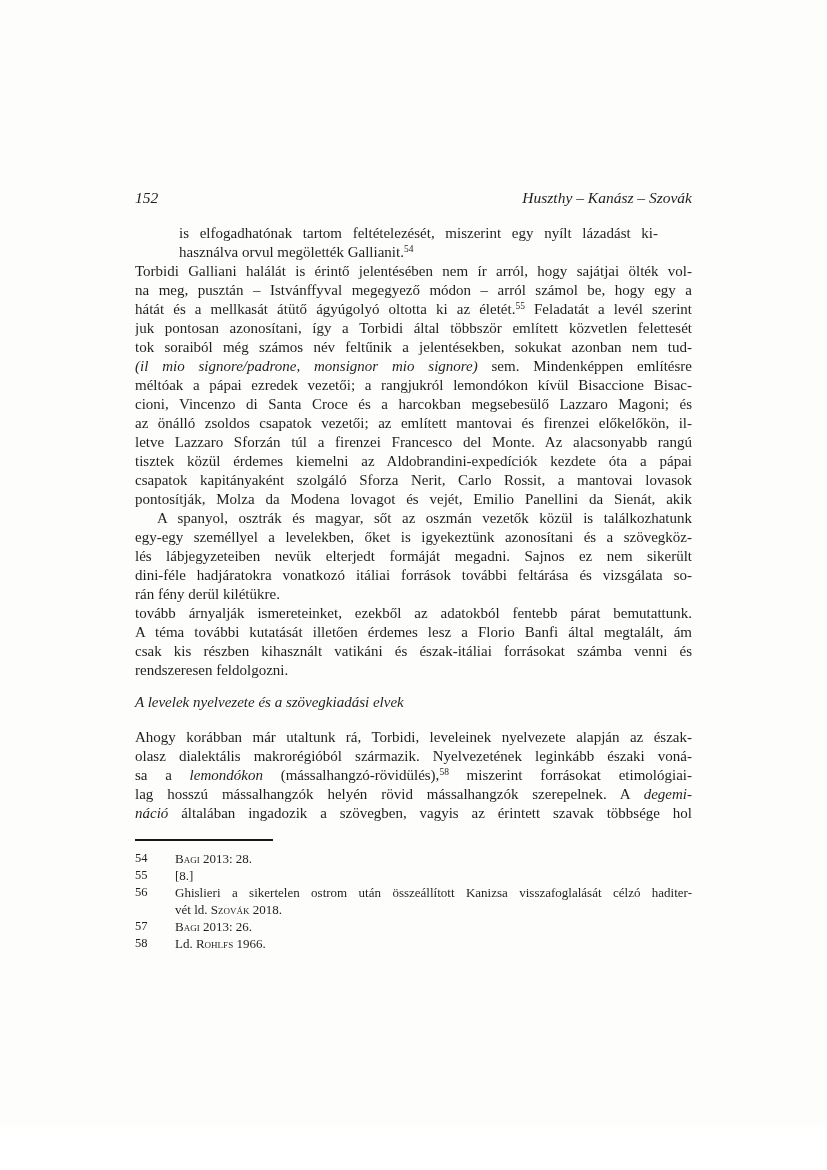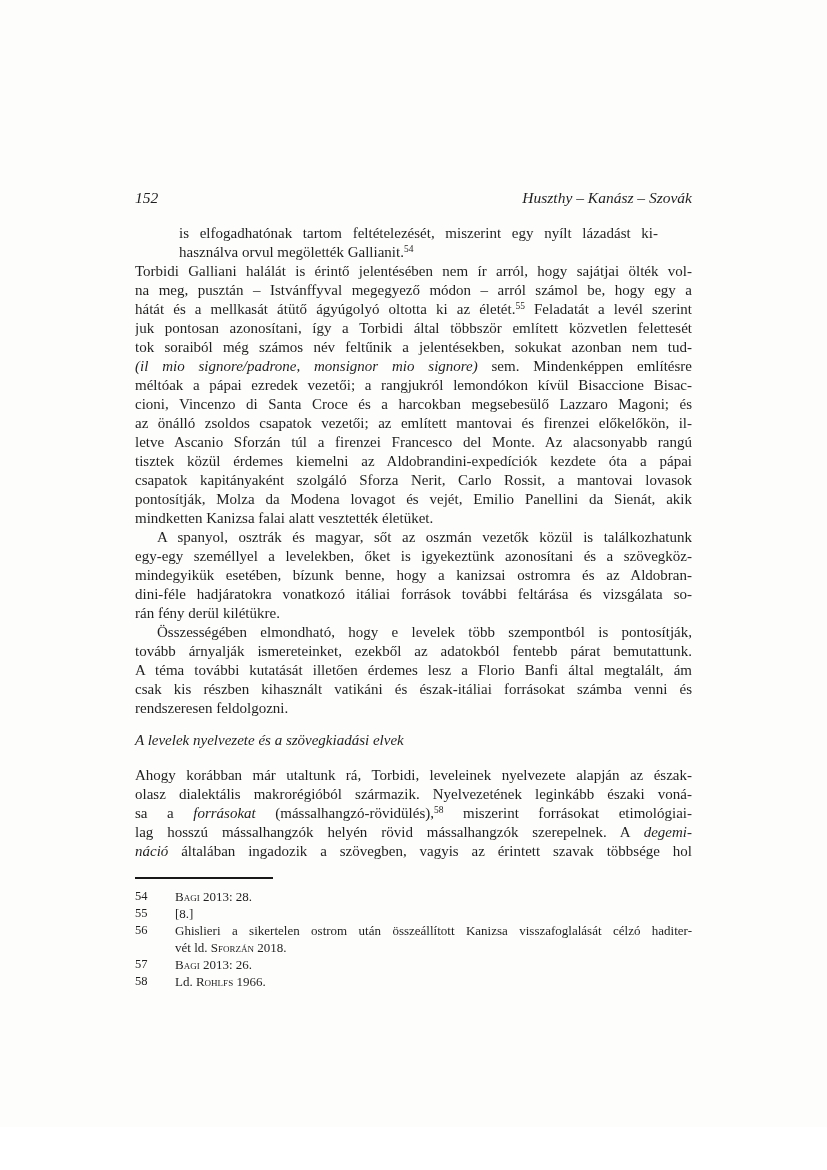--- a/index.html
+++ b/index.html
@@ -61,47 +61,45 @@
     <div class="textblock">
         <div class="line"><span>Torbidi Galliani halálát is érintő jelentésében nem ír arról, hogy sajátjai ölték vol-</span></div>
         <div class="line"><span>na meg, pusztán – Istvánffyval megegyező módon – arról számol be, hogy egy a</span></div>
         <div class="line"><span>hátát és a mellkasát átütő ágyúgolyó oltotta ki az életét.</span><span class="sup">55</span><span> Feladatát a levél szerint</span></div>
         <div class="line"><span>juk pontosan azonosítani, így a Torbidi által többször említett közvetlen felettesét</span></div>
         <div class="line"><span>tok soraiból még számos név feltűnik a jelentésekben, sokukat azonban nem tud-</span></div>
         <div class="line"><span class="i">(il mio signore/padrone, monsignor mio signore)</span><span> sem. Mindenképpen említésre</span></div>
         <div class="line"><span>méltóak a pápai ezredek vezetői; a rangjukról lemondókon kívül Bisaccione Bisac-</span></div>
         <div class="line"><span>cioni, Vincenzo di Santa Croce és a harcokban megsebesülő Lazzaro Magoni; és</span></div>
         <div class="line"><span>az önálló zsoldos csapatok vezetői; az említett mantovai és firenzei előkelőkön, il-</span></div>
-        <div class="line"><span>letve Ascanio Sforzán túl a firenzei Francesco del Monte. Az alacsonyabb rangú</span></div>
+        <div class="line"><span>letve Lazzaro Sforzán túl a firenzei Francesco del Monte. Az alacsonyabb rangú</span></div>
         <div class="line"><span>tisztek közül érdemes kiemelni az Aldobrandini-expedíciók kezdete óta a pápai</span></div>
         <div class="line"><span>csapatok kapitányaként szolgáló Sforza Nerit, Carlo Rossit, a mantovai lovasok</span></div>
         <div class="line"><span>pontosítják, Molza da Modena lovagot és vejét, Emilio Panellini da Sienát, akik</span></div>
-        <div class="line last"><span>mindketten Kanizsa falai alatt vesztették életüket.</span></div>
       </div>
     <div class="textblock">
         <div class="line indent"><span>A spanyol, osztrák és magyar, sőt az oszmán vezetők közül is találkozhatunk</span></div>
         <div class="line"><span>egy-egy személlyel a levelekben, őket is igyekeztünk azonosítani és a szövegköz-</span></div>
-        <div class="line"><span>mindegyikük esetében, bízunk benne, hogy a kanizsai ostromra és az Aldobran-</span></div>
+        <div class="line"><span>lés lábjegyzeteiben nevük elterjedt formáját megadni. Sajnos ez nem sikerült</span></div>
         <div class="line"><span>dini-féle hadjáratokra vonatkozó itáliai források további feltárása és vizsgálata so-</span></div>
         <div class="line last"><span>rán fény derül kilétükre.</span></div>
       </div>
     <div class="textblock">
-        <div class="line indent"><span>Összességében elmondható, hogy e levelek több szempontból is pontosítják,</span></div>
         <div class="line"><span>tovább árnyalják ismereteinket, ezekből az adatokból fentebb párat bemutattunk.</span></div>
         <div class="line"><span>A téma további kutatását illetően érdemes lesz a Florio Banfi által megtalált, ám</span></div>
         <div class="line"><span>csak kis részben kihasznált vatikáni és észak-itáliai forrásokat számba venni és</span></div>
         <div class="line last"><span>rendszeresen feldolgozni.</span></div>
       </div>
 
     <div class="section-heading">A levelek nyelvezete és a szövegkiadási elvek</div>
 
     <div class="textblock">
         <div class="line"><span>Ahogy korábban már utaltunk rá, Torbidi, leveleinek nyelvezete alapján az észak-</span></div>
         <div class="line"><span>olasz dialektális makrorégióból származik. Nyelvezetének leginkább északi voná-</span></div>
-        <div class="line"><span>sa a </span><span class="i">forrásokat</span><span> (mássalhangzó-rövidülés),</span><span class="sup">58</span><span> miszerint forrásokat etimológiai-</span></div>
+        <div class="line"><span>sa a </span><span class="i">lemondókon</span><span> (mássalhangzó-rövidülés),</span><span class="sup">58</span><span> miszerint forrásokat etimológiai-</span></div>
         <div class="line"><span>lag hosszú mássalhangzók helyén rövid mássalhangzók szerepelnek. A </span><span class="i">degemi-</span></div>
         <div class="line"><span class="i">náció</span><span> általában ingadozik a szövegben, vagyis az érintett szavak többsége hol</span></div>
       </div>
 
     <div class="fn-rule"></div>
 
     <div class="footnotes">
         <div class="fn-row">
           <span class="fn-num">54</span>
           <div class="fn-text">
@@ -111,21 +109,21 @@
         <div class="fn-row">
           <span class="fn-num">55</span>
           <div class="fn-text">
             <div class="line last"><span>[8.]</span></div>
           </div>
         </div>
         <div class="fn-row">
           <span class="fn-num">56</span>
           <div class="fn-text">
             <div class="line"><span>Ghislieri a sikertelen ostrom után összeállított Kanizsa visszafoglalását célzó haditer-</span></div>
-            <div class="line last"><span>vét ld. </span><span class="sc">Sforzán</span><span> 2018.</span></div>
+            <div class="line last"><span>vét ld. </span><span class="sc">Szovák</span><span> 2018.</span></div>
           </div>
         </div>
         <div class="fn-row">
           <span class="fn-num">57</span>
           <div class="fn-text">
             <div class="line last"><span class="sc">Bagi</span><span> 2013: 26.</span></div>
           </div>
         </div>
         <div class="fn-row">
           <span class="fn-num">58</span>

